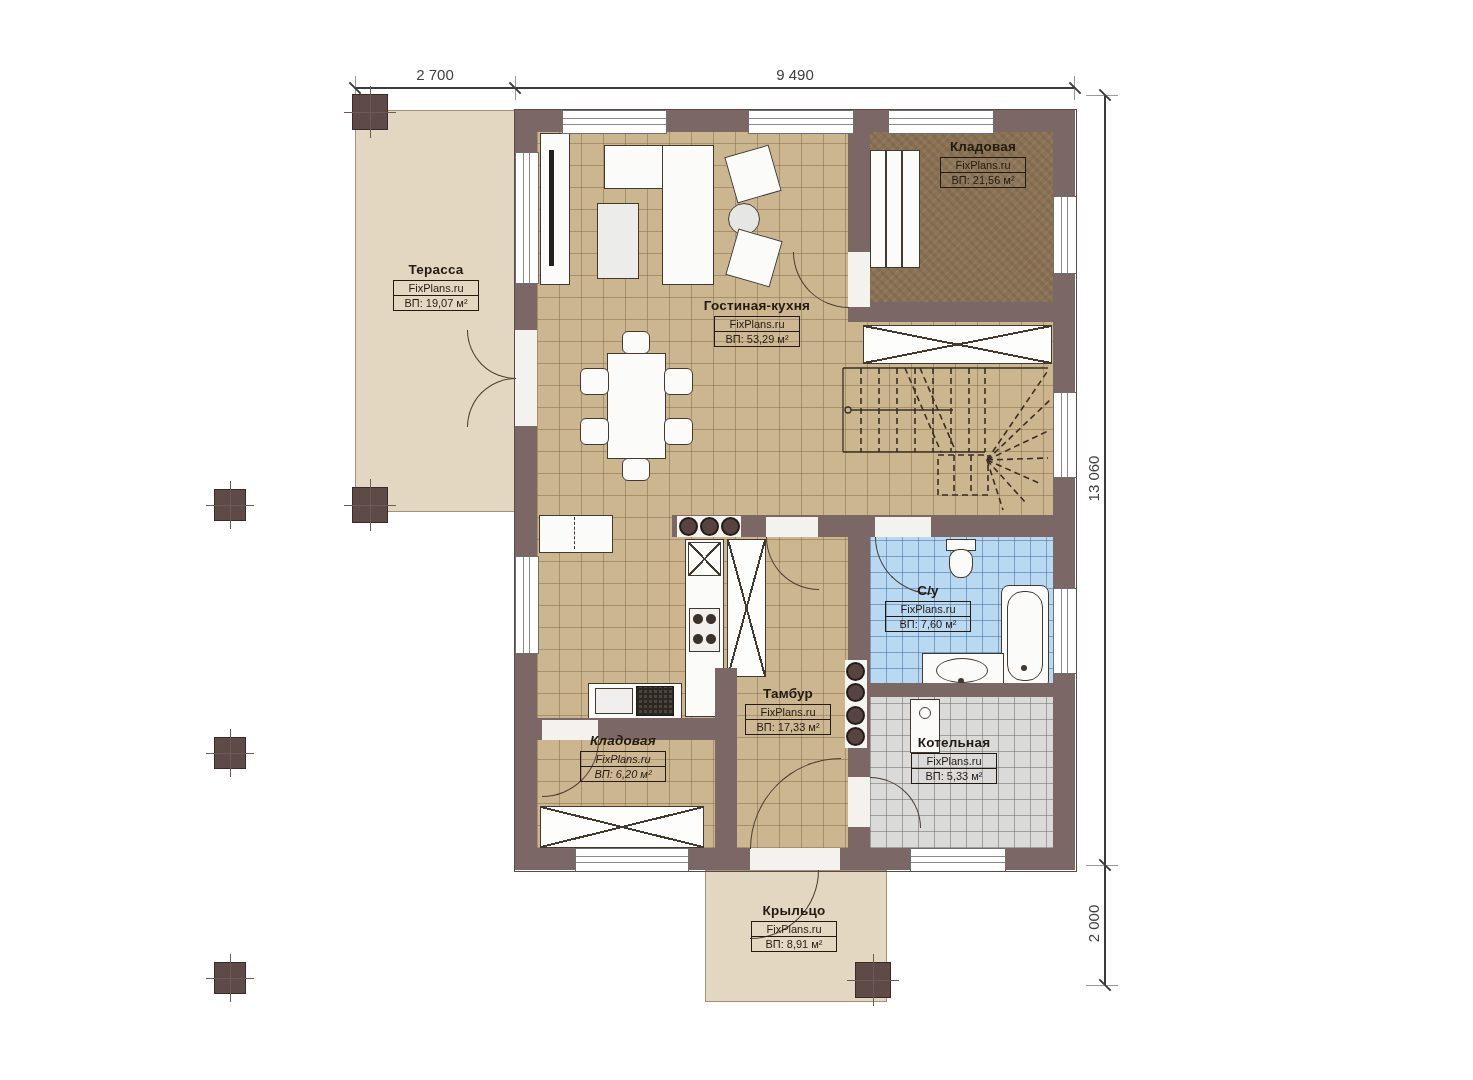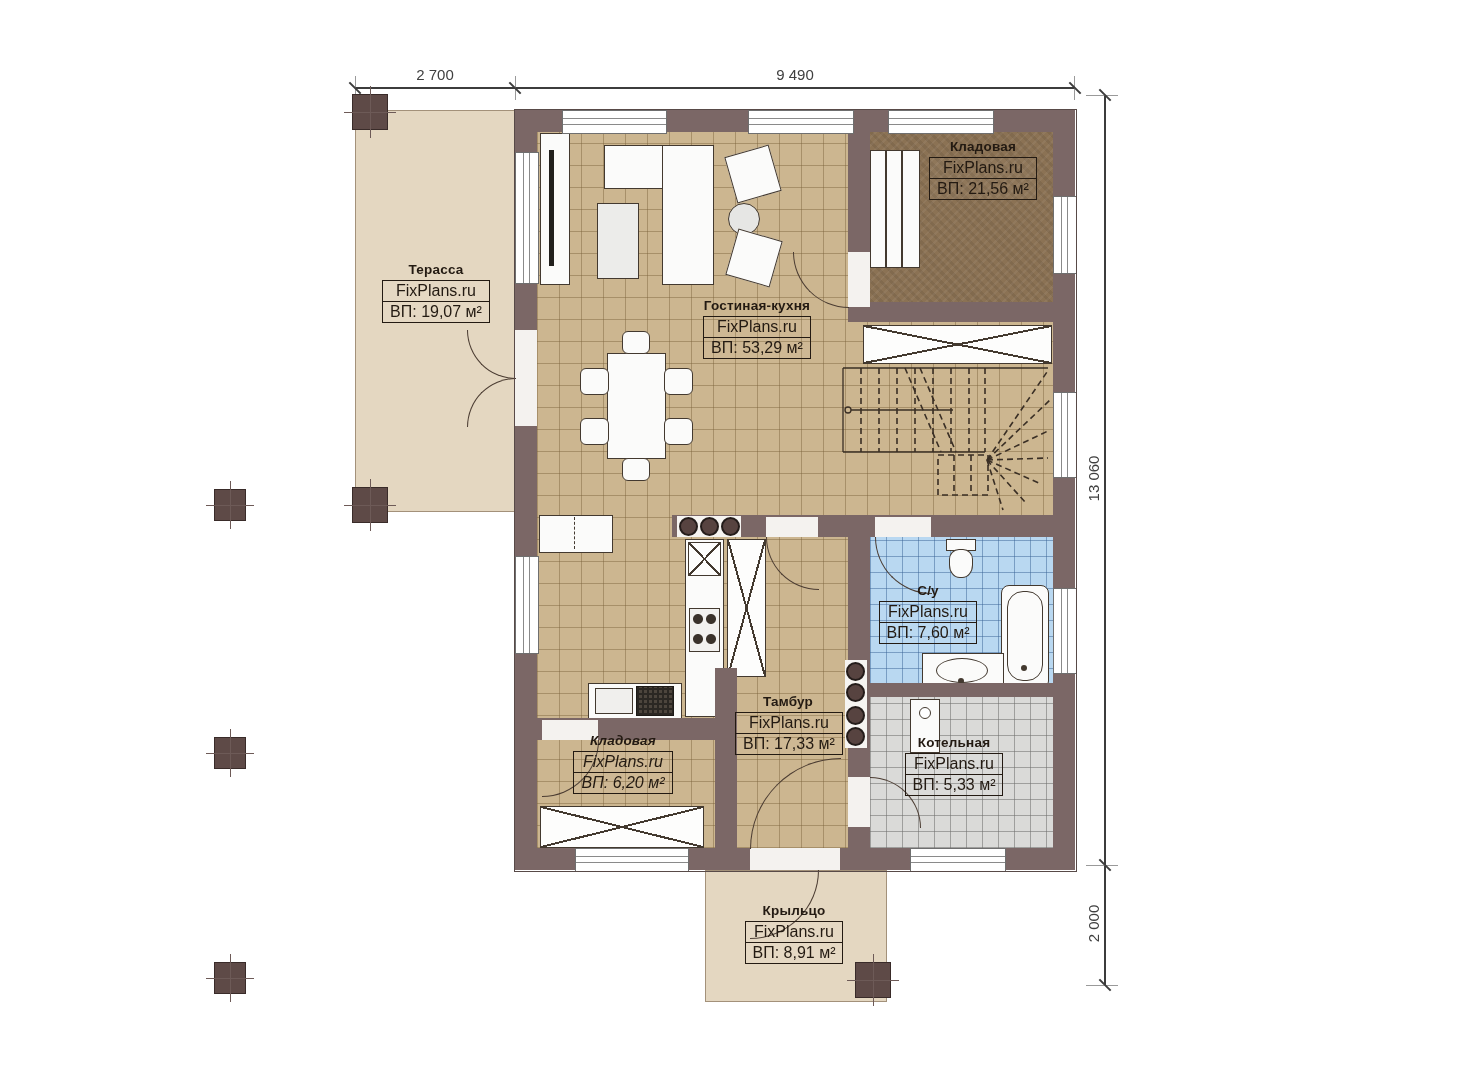--- a/index.html
+++ b/index.html
@@ -51,21 +51,21 @@
   
   .dline{position:absolute;background:#3c3c3c;z-index:5;}
   .tick{position:absolute;width:16px;height:2px;background:#3c3c3c;transform:rotate(45deg);z-index:6;}
   .ext{position:absolute;background:#9a9a9a;z-index:5;}
   .dimtxt{position:absolute;color:#404040;font-size:15px;text-align:center;z-index:6;}
 
   
   .rlabel{position:absolute;text-align:center;color:#231a12;z-index:30;}
   .rname{font-weight:bold;font-size:13.5px;margin-bottom:3px;letter-spacing:.2px;}
   .rbox{border:1.6px solid #231a12;display:inline-block;min-width:84px;background:rgba(255,255,255,.04);}
-  .rbox div{padding:1px 7px;font-size:16px;white-space:nowrap;}
+  .rbox div{padding:1px 7px;font-size:11px;white-space:nowrap;}
   .rbrand{border-bottom:1.6px solid #231a12;}
 
   svg{display:block;}
 </style>
 </head>
 <body>
 
 <div class="plan">
 
   <div class="abs deck" style="left:355px;top:110px;width:160px;height:400px;"></div>
@@ -254,21 +254,21 @@
   <div class="rlabel" style="left:927px;top:139px;width:112px;">
     <div class="rname">Кладовая</div>
     <div class="rbox"><div class="rbrand">FixPlans.ru</div>
     <div class="rarea">ВП: 21,56 м²</div></div>
   </div>
   <div class="rlabel" style="left:876px;top:583px;width:104px;">
     <div class="rname">С/у</div>
     <div class="rbox"><div class="rbrand">FixPlans.ru</div>
     <div class="rarea">ВП: 7,60 м²</div></div>
   </div>
-  <div class="rlabel" style="left:735px;top:686px;width:106px;margin-top:8px;">
+  <div class="rlabel" style="left:735px;top:686px;width:106px;">
     <div class="rname">Тамбур</div>
     <div class="rbox"><div class="rbrand">FixPlans.ru</div>
     <div class="rarea">ВП: 17,33 м²</div></div>
   </div>
   <div class="rlabel" style="left:570px;top:733px;width:106px;font-style:italic;">
     <div class="rname">Кладовая</div>
     <div class="rbox"><div class="rbrand">FixPlans.ru</div>
     <div class="rarea">ВП: 6,20 м²</div></div>
   </div>
   <div class="rlabel" style="left:898px;top:735px;width:112px;">

